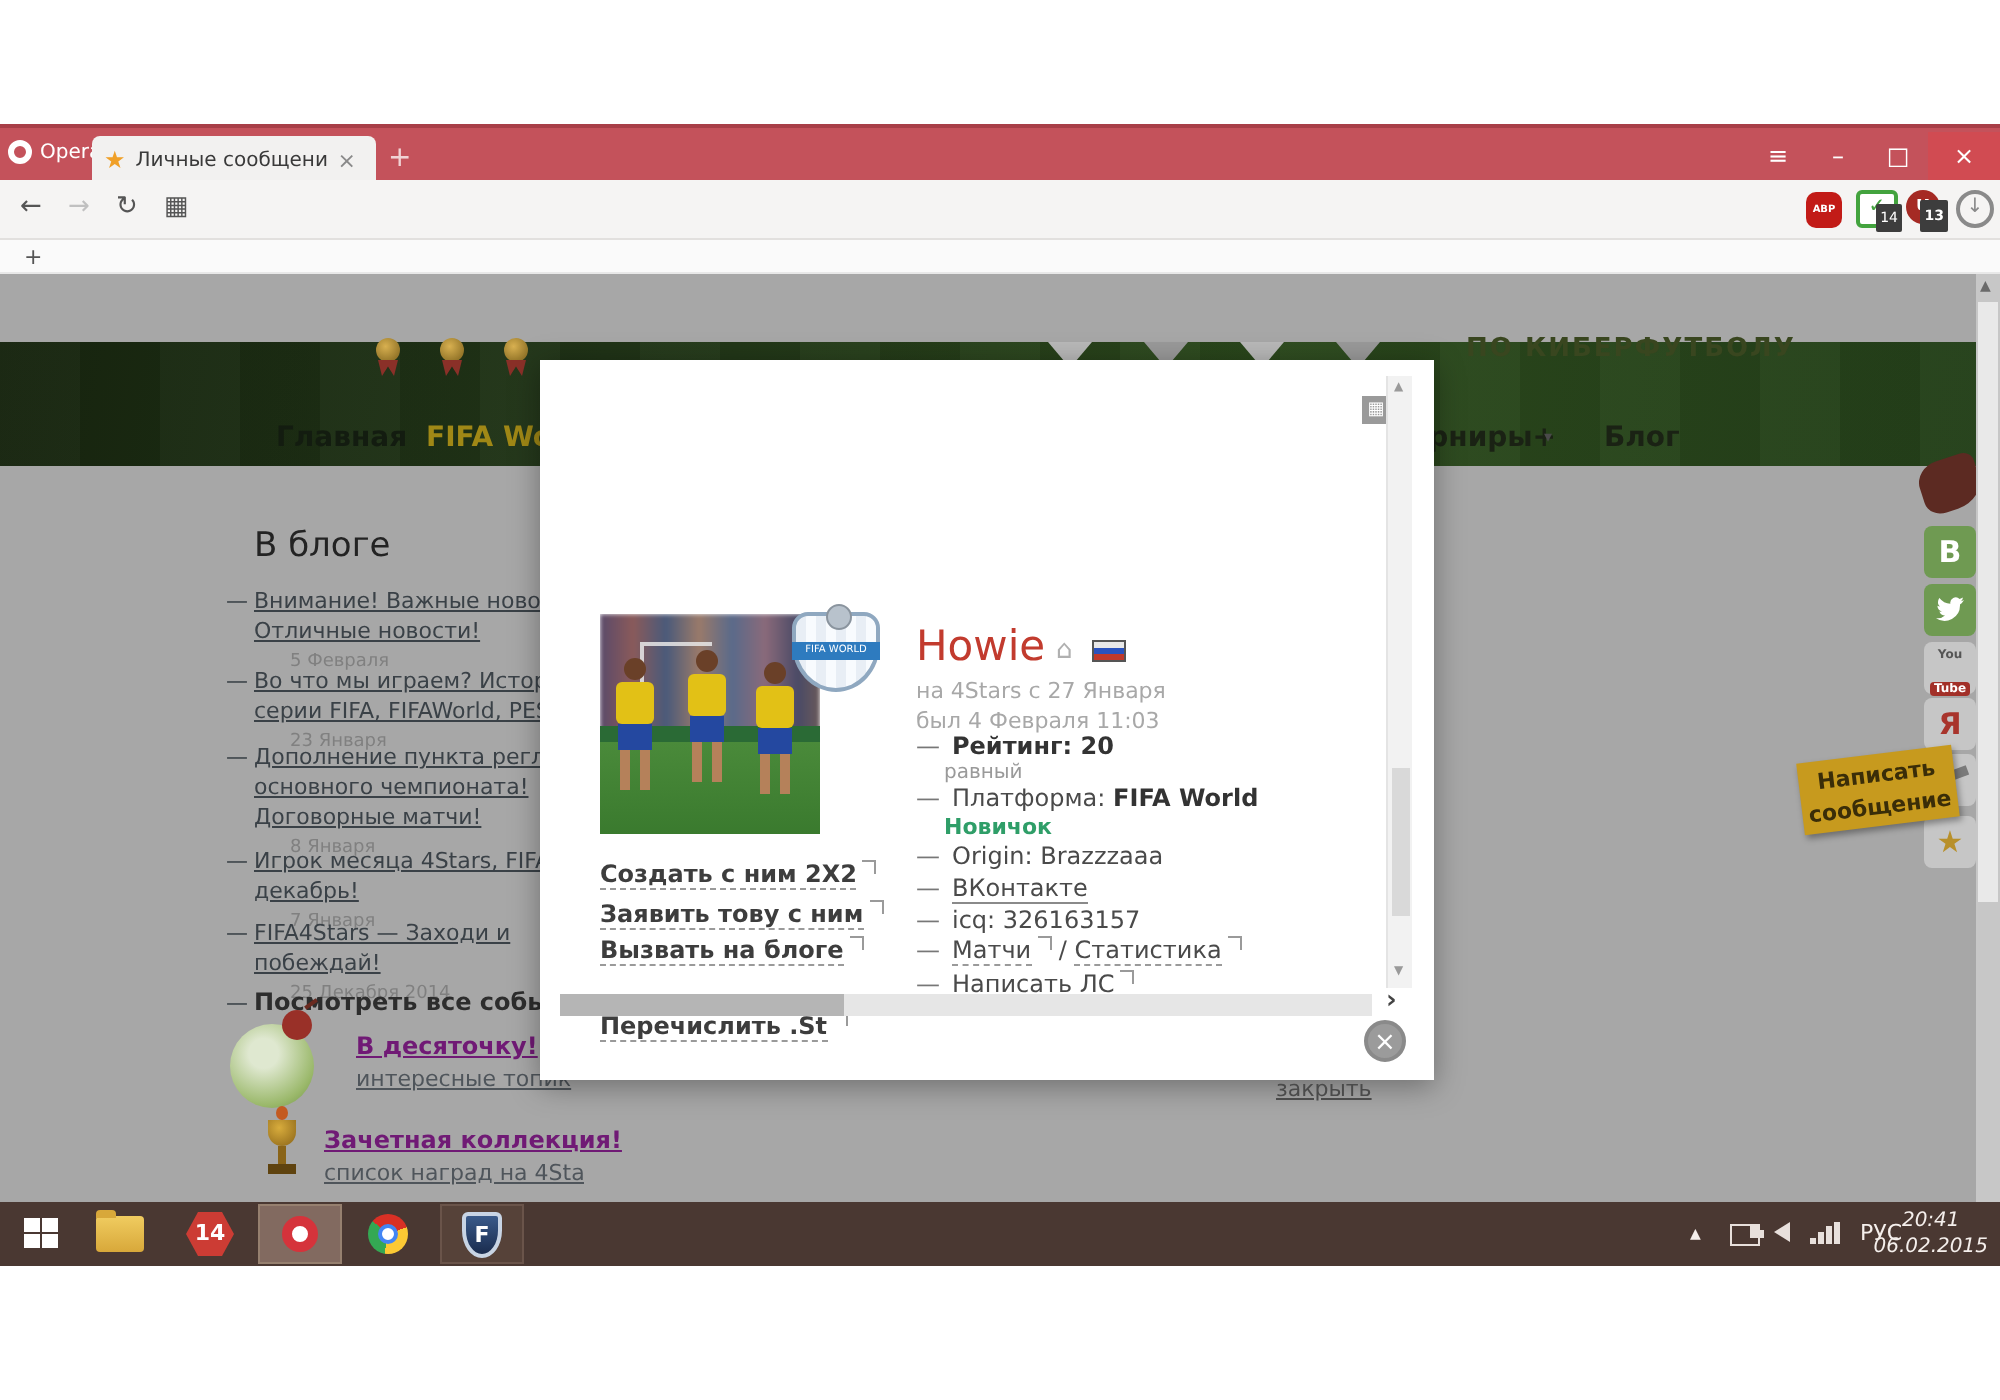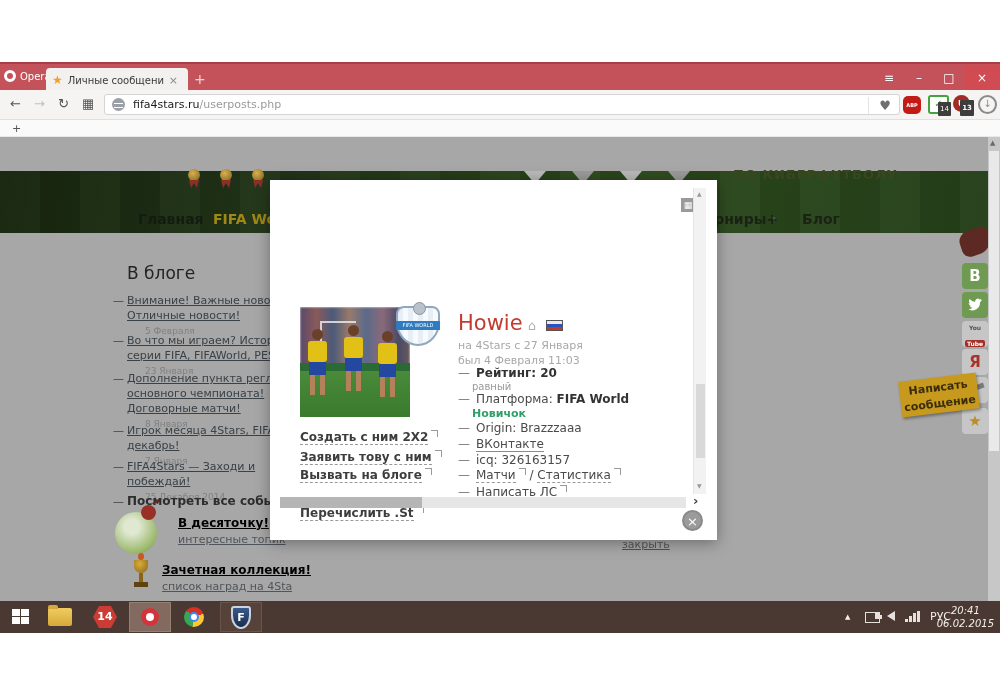--- a/index.html
+++ b/index.html
@@ -68,21 +68,21 @@
   .nav-item{position:absolute;top:40px;font-size:14px;font-weight:bold;white-space:nowrap;}
   .nav-caret{position:absolute;top:43px;font-size:8px;color:#4a4a4a;}
 
   .content{position:absolute;left:0;top:96px;width:100%;height:368px;background:#a7a7a7;}
   .blog-h{position:absolute;left:127px;top:30px;font-size:17px;color:#232323;}
   .blog-item{position:absolute;left:113px;width:160px;font-size:11px;line-height:15px;color:#3a4147;}
   .bi-dash{float:left;color:#3a4147;}
   .bl{margin-left:14px;white-space:nowrap;overflow:hidden;width:143px;text-decoration:underline;color:#3a4147;display:block;}
   .bdate{margin-left:32px;font-size:9px;color:#808080;margin-top:1px;}
   .blog-more .bl{text-decoration:none;font-weight:bold;color:#2d2d2d;font-size:12px;}
-  .promo-title{position:absolute;font-size:12px;font-weight:bold;color:#000000;text-decoration:underline;white-space:nowrap;}
+  .promo-title{position:absolute;font-size:12px;font-weight:bold;color:#701a75;text-decoration:underline;white-space:nowrap;}
   .promo-sub{position:absolute;font-size:11px;color:#4f555b;text-decoration:underline;white-space:nowrap;overflow:hidden;width:110px;}
   .ball-ic{position:absolute;left:115px;top:279px;width:42px;height:42px;border-radius:50%;background:radial-gradient(circle at 40% 35%,#dfe8d0 20%,#9ab86a 70%,#6a8a44);}
   .dart{position:absolute;left:141px;top:272px;width:15px;height:15px;border-radius:50%;background:#993028;}
   .dart::after{content:"";position:absolute;left:11px;top:-4px;width:7px;height:2px;background:#6a2a20;transform:rotate(-35deg);}
   .cup-ic{position:absolute;left:130px;top:323px;width:22px;height:38px;}
   .cup-ic .c1{position:absolute;left:4px;top:4px;width:14px;height:13px;border-radius:0 0 8px 8px;background:radial-gradient(circle at 40% 30%,#d8ac3c,#8a6418);}
   .cup-ic .c2{position:absolute;left:9px;top:17px;width:4px;height:9px;background:#8a6418;}
   .cup-ic .c3{position:absolute;left:4px;top:26px;width:14px;height:5px;background:#5f430f;}
   .cup-ic .c4{position:absolute;left:8px;top:-3px;width:6px;height:7px;border-radius:50%;background:#c45a20;}
 
@@ -130,21 +130,21 @@
   .mb{font-weight:bold;color:#333;}
   .rank{font-weight:bold;color:#2f9e68;font-size:11px;}
   .lnk-solid{color:#4a4a4a;border-bottom:1px solid #8a8a8a;cursor:pointer;}
   .lnk-dot{color:#4a4a4a;border-bottom:1px dashed #9a9a9a;cursor:pointer;}
   .ext{display:inline-block;width:6px;height:6px;border:1px solid #9a9a9a;border-left:none;border-bottom:none;margin-left:3px;position:relative;top:-4px;}
   .action{position:absolute;left:30px;font-size:12px;font-weight:bold;color:#3d3d3d;white-space:nowrap;}
   .action .lnk-dot{color:#3d3d3d;}
   .hscroll{position:absolute;left:10px;top:317px;width:406px;height:11px;background:#e6e6e6;}
   .hthumb{position:absolute;left:0;top:0;width:142px;height:11px;background:#b5b5b5;}
   .h-ar{position:absolute;left:423px;top:313px;font-size:13px;font-weight:bold;color:#444;}
-  .close-lnk{position:absolute;left:352px;top:334px;font-size:11px;color:#4a4a4a;text-decoration:underline;margin-top:24px;}
+  .close-lnk{position:absolute;left:368px;top:334px;font-size:11px;color:#4a4a4a;text-decoration:underline;margin-top:24px;}
   .close-btn{position:absolute;left:412px;top:330px;width:21px;height:21px;border-radius:50%;background:#9b9b9b;border:2px solid #8a8a8a;color:#fff;font-size:13px;line-height:20px;text-align:center;box-sizing:border-box;}
 
   
   .taskbar{position:absolute;left:0;top:601px;width:1000px;height:32px;background:#4a3832;}
   .winlogo{position:absolute;left:12px;top:8px;width:17px;height:15px;}
   .winlogo div{position:absolute;width:8px;height:7px;background:#fff;}
   .tb-folder{position:absolute;left:48px;top:7px;width:24px;height:18px;background:linear-gradient(#f0cc60,#d8a83a);border-radius:2px;}
   .tb-folder::before{content:"";position:absolute;left:0;top:-3px;width:10px;height:4px;background:#d8a83a;border-radius:2px 2px 0 0;}
   .hexbadge{position:absolute;left:93px;top:5px;width:24px;height:22px;background:#cc3c34;clip-path:polygon(25% 0,75% 0,100% 50%,75% 100%,25% 100%,0 50%);color:#fff;font-size:11px;font-weight:bold;text-align:center;line-height:22px;}
   .task-box{position:absolute;top:1px;height:30px;border:1px solid #96806f;background:#826a60;box-sizing:border-box;}
@@ -188,26 +188,20 @@
         <span class="wc">□</span>
         <span class="wc wc-close">×</span>
       </div>
     </div>
 
     <div class="toolbar">
       <span class="nav-ic" style="left:10px;">←</span>
       <span class="nav-ic" style="left:34px;color:#c0c0c0;">→</span>
       <span class="nav-ic" style="left:58px;">↻</span>
       <span class="nav-ic" style="left:82px;">▦</span>
-      <div class="urlbox">
-        <span class="site-ic"></span>
-        <span class="url-host">fifa4stars.ru</span>
-        <span class="url-path">/userposts.php</span>
-        <span class="heart">♥</span>
-      </div>
       <div class="abp">ABP</div>
       <div class="ext-green">
         <span>✓</span>
         <span class="ext-badge">14</span>
       </div>
       <div class="ext-red">
         <span>u</span>
         <span class="ext-badge">13</span>
       </div>
       <div class="dl-circle">↓</div>

